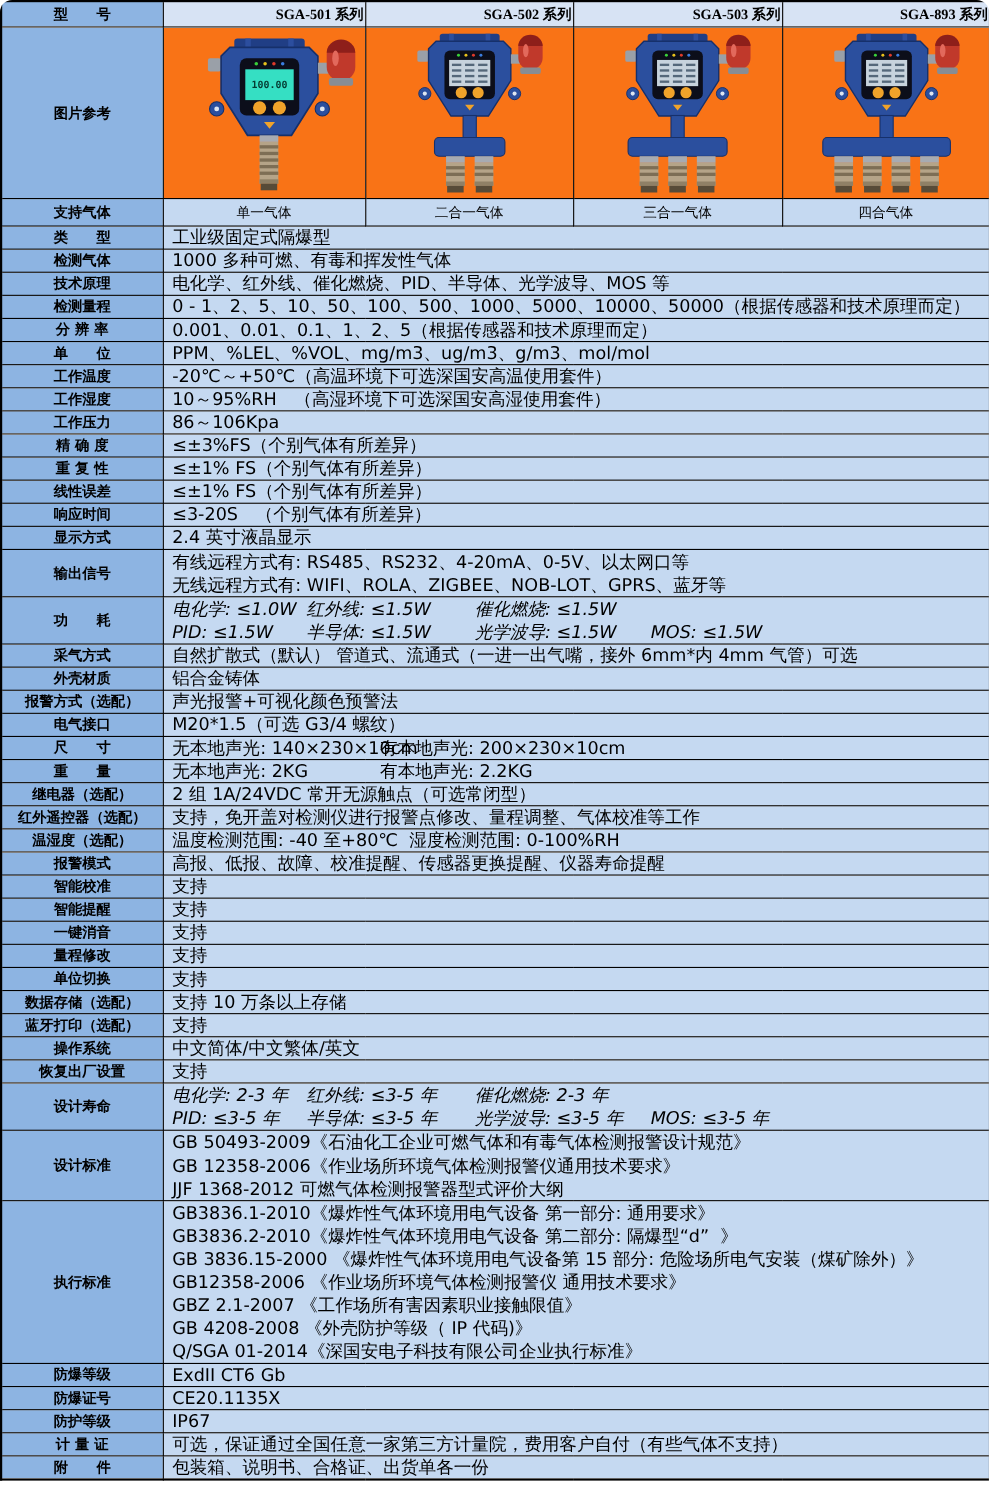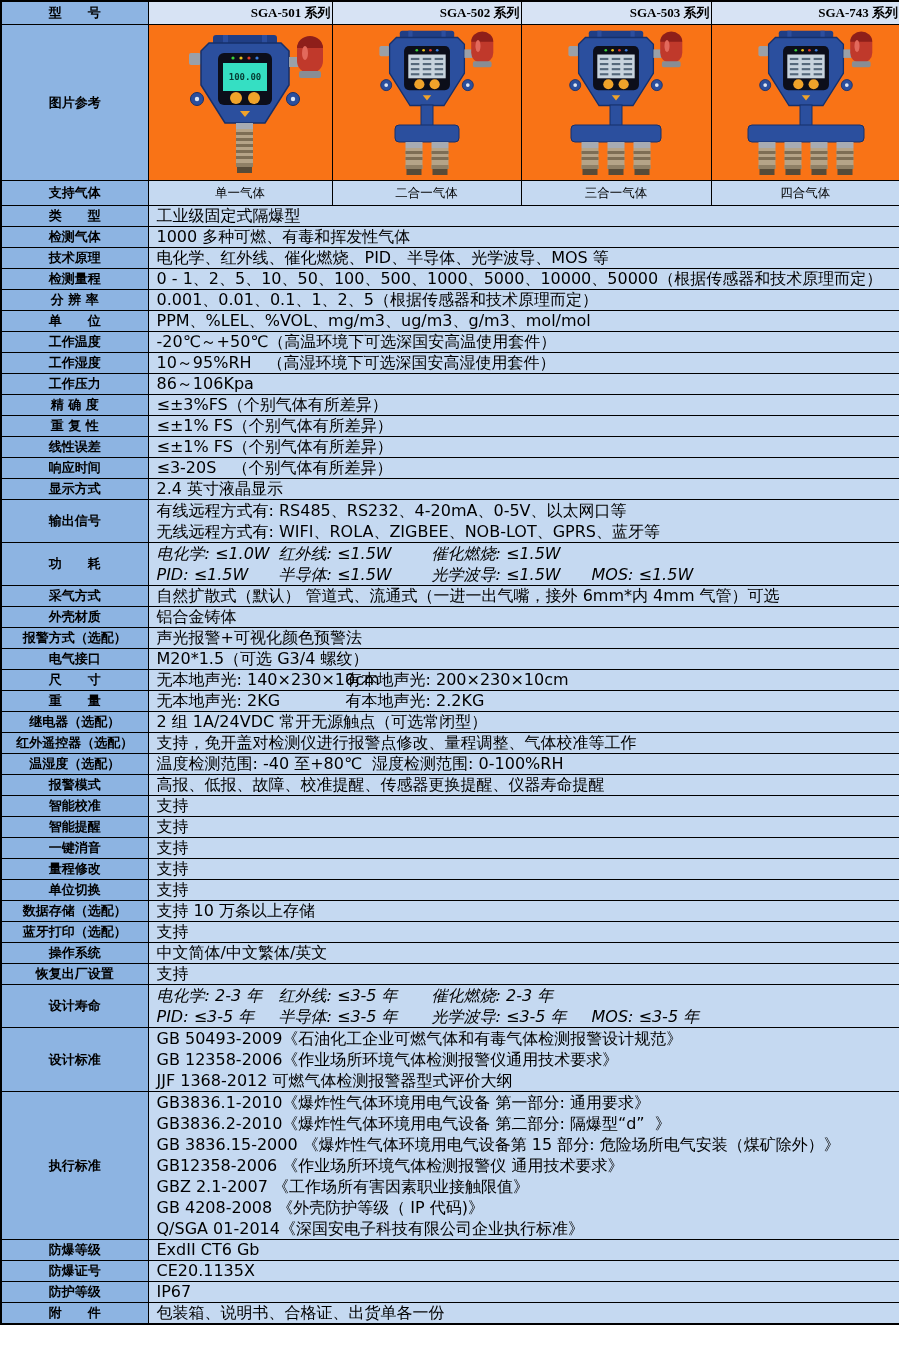--- a/index.html
+++ b/index.html
@@ -1,17 +1,17 @@
 <!DOCTYPE html>
 <html><head>
 <meta charset="utf-8">
 <style>
   html,body{margin:0;padding:0;background:#fff;}
   .sheet{width:899px;height:1369px;background:#fff;overflow:hidden;
-         font-family:"DejaVu Sans","Liberation Sans",sans-serif;color:#000;}
+         font-family:"DejaVu Sans","Liberation Sans",sans-serif;color:#000;border-radius:11px;}
   table.spec{border-collapse:collapse;width:899px;table-layout:fixed;border:2px solid #000;}
   td,th{border:1px solid #000;overflow:hidden;}
   th.corner{background:#8DB4E2;font-size:13px;font-weight:bold;height:20px;text-align:center;}
   th.model{background:#D7E3F4;font-size:13px;font-weight:bold;height:20px;text-align:right;
            font-family:"Liberation Serif","DejaVu Serif",serif;}
   td.lbl{background:#8DB4E2;font-size:13px;font-weight:bold;text-align:center;
          height:20px;padding:0 2px;white-space:pre;}
   td.val{background:#C5D9F1;font-size:16px;text-align:left;height:20px;
          padding:0 0 0 8px;white-space:pre;line-height:20px;}
   td.img-cell{background:#f97316;height:147px;padding:4px;text-align:center;vertical-align:middle;}
@@ -33,21 +33,21 @@
         <col style="width:189px">
       <col style="width:190px">
         <col style="width:189px">
     </colgroup>
     <tbody>
       <tr>
         <th class="corner">型　　号</th>
         <th class="model">SGA-501 系列</th>
         <th class="model">SGA-502 系列</th>
         <th class="model">SGA-503 系列</th>
-        <th class="model">SGA-743 系列</th>
+        <th class="model">SGA-893 系列</th>
       </tr>
       <tr>
         <td class="lbl">图片参考</td>
         <td class="img-cell">
             <div>
               <svg width="184" height="147" viewBox="0 0 164 147">
                 <rect x="50" y="6" width="64" height="12" rx="3" fill="#203e85"></rect>
                 <rect x="60" y="6" width="5" height="12" fill="#2c4e9e"></rect>
                 <rect x="99" y="6" width="5" height="12" fill="#2c4e9e"></rect>
                 <rect x="26" y="24" width="12" height="12" rx="2" fill="#9aa0a8"></rect>
@@ -440,18 +440,22 @@
         </tr>
         <tr>
           <td class="lbl">防爆证号</td>
           <td class="val" colspan="4">CE20.1135X</td>
         </tr>
         <tr>
           <td class="lbl">防护等级</td>
           <td class="val" colspan="4">IP67</td>
         </tr>
         <tr>
+          <td class="lbl">计 量 证</td>
+          <td class="val" colspan="4">可选，保证通过全国任意一家第三方计量院，费用客户自付（有些气体不支持）</td>
+        </tr>
+        <tr>
           <td class="lbl">附　　件</td>
           <td class="val" colspan="4">包装箱、说明书、合格证、出货单各一份</td>
         </tr>
       </tbody>
   </table>
 </div>
 
 </body></html>

